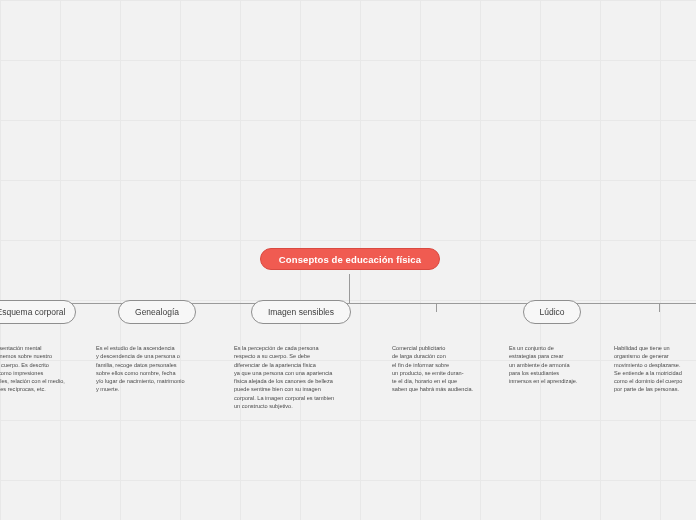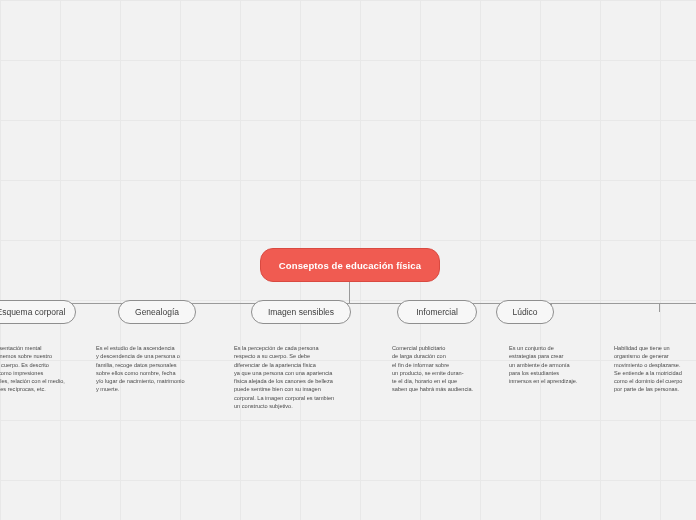--- a/index.html
+++ b/index.html
@@ -24,21 +24,21 @@
       repeating-linear-gradient(to right, #e8e8e8 0px, #e8e8e8 1px, transparent 1px, transparent 60px),
       repeating-linear-gradient(to bottom, #e8e8e8 0px, #e8e8e8 1px, transparent 1px, transparent 60px),
       #f2f2f2;
   }
   
   .root-node {
     position: absolute;
     left: 260px;
     top: 248px;
     width: 180px;
-    height: 34px;
+    height: 22px;
     background: #f05b51;
     border: 1px solid #d94a41;
     border-radius: 13px;
     color: #ffffff;
     font-size: 9.5px;
     font-weight: bold;
     display: flex;
     align-items: center;
     justify-content: center;
     letter-spacing: 0.1px;
@@ -143,31 +143,28 @@
   </div>
   <div class="child-desc" style="left:234px; width:146px;">Es la percepción de cada persona
 respecto a su cuerpo. Se debe
 diferenciar de la apariencia física
 ya que una persona con una apariencia
 física alejada de los canones de belleza
 puede sentirse bien con su imagen
 corporal. La imagen corporal es tambien
 un constructo subjetivo.</div>
 
-  <div class="child-node" style="left:397px; width:80px;">
-    <span>Infomercial</span>
-  </div>
   <div class="child-desc" style="left:392px; width:112px;">Comercial publicitario
 de larga duración con
 el fin de informar sobre
 un producto, se emite duran-
 te el día, horario en el que
 saben que habrá más audiencia.</div>
 
-  <div class="child-node" style="left:496px; width:58px;">
+  <div class="child-node" style="left:523px; width:58px;">
     <span>Lúdico</span>
   </div>
   <div class="child-desc" style="left:509px; width:100px;">Es un conjunto de
 estrategias para crear
 un ambiente de armonía
 para los estudiantes
 inmersos en el aprendizaje.</div>
 
   <div class="child-desc" style="left:614px; width:100px;">Habilidad que tiene un
 organismo de generar

